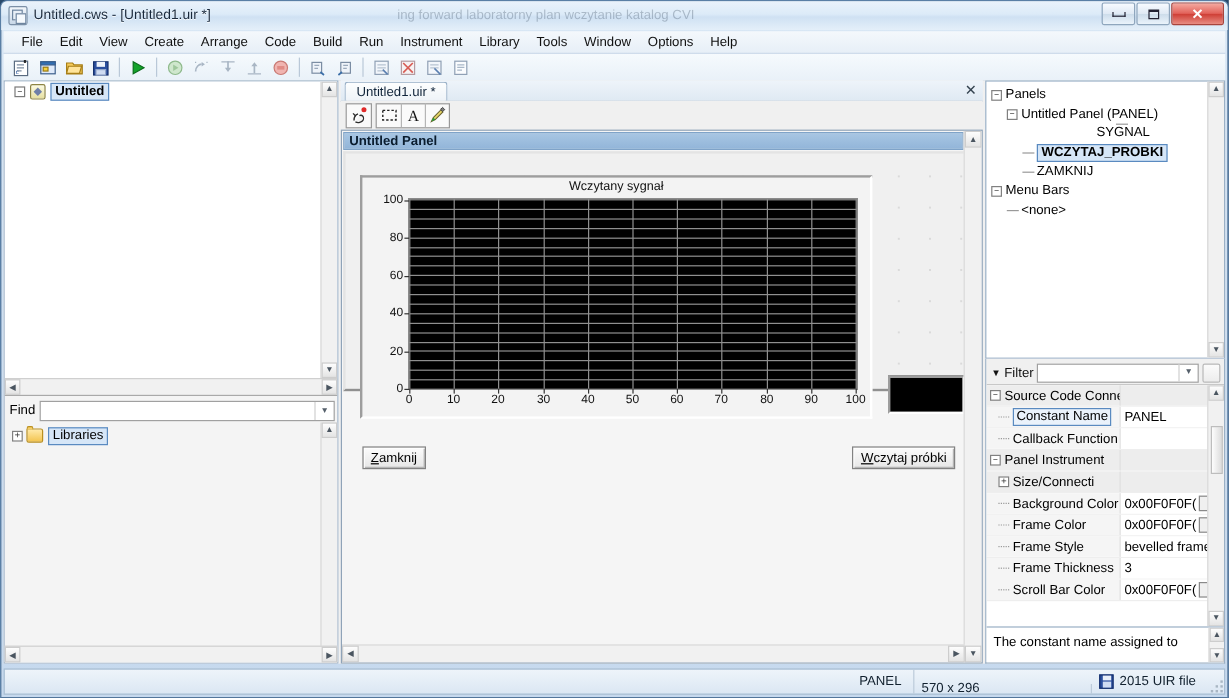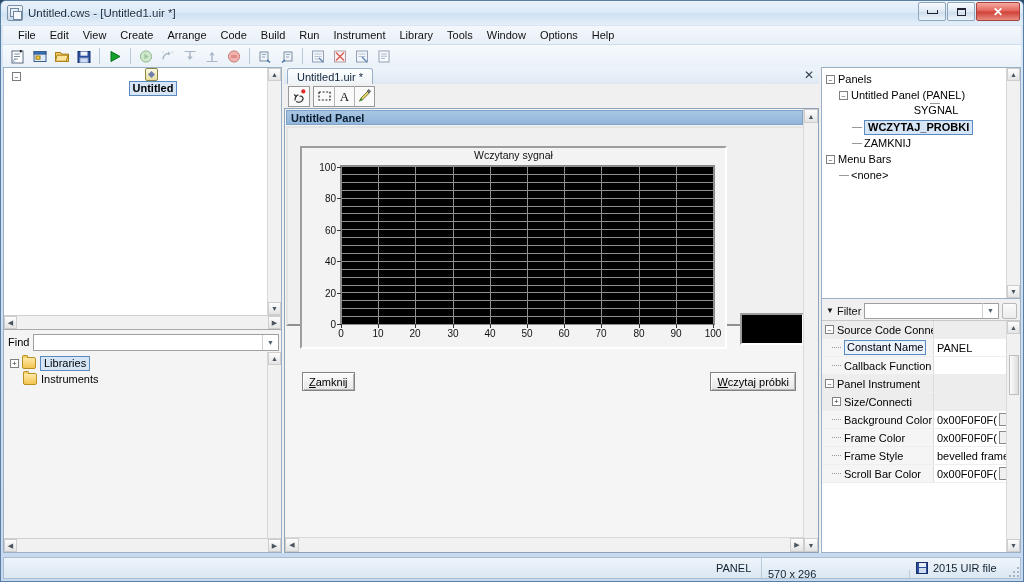--- a/index.html
+++ b/index.html
@@ -387,20 +387,21 @@
     position:absolute;right:2px;bottom:2px;width:14px;height:14px;opacity:.55;
   }
   .resizer i{position:absolute;width:2px;height:2px;background:#7d8d9c;}
 </style>
 </head>
 <body>
 
 <div id="app">
 
   <div class="titlebar">
+    <div class="ghost">ing forward laboratorny plan wczytanie katalog CVI</div>
     <div class="app-ico">
         <i></i>
         <b></b>
       </div>
     <div class="title-text">Untitled.cws - [Untitled1.uir *]</div>
     <div class="wbtns">
       <div class="wbtn">
           <div class="gl">
             <div class="min-g"></div>
           </div>
@@ -546,21 +547,21 @@
         </svg>
     </div>
   </div>
 
   <div class="body">
 
     <div class="leftpane">
       <div class="tree-top">
         <div style="position:relative;height:18px;">
           <div class="tw-exp">–</div>
-          <div class="tree-row" style="padding-left:21px;flex-direction:column;">
+          <div class="tree-row" style="padding-left:21px;">
             <div class="ws-ico"></div>
             <span class="sel-box">Untitled</span>
           </div>
         </div>
         <div class="vscroll">
           <div class="sb-arrow">▲</div>
           <div class="sb-arrow">▼</div>
         </div>
       </div>
       <div class="hscroll">
@@ -574,24 +575,20 @@
           <div class="find-input">
             <span></span>
             <div class="find-drop">▼</div>
           </div>
         </div>
         <div style="position:relative;padding-top:3px;">
           <div class="lib-row" style="padding-left:6px;">
             <div class="rexp">+</div>
             <div class="folder"></div>
             <span class="sel-box" style="font-weight:normal;">Libraries</span>
-          </div>
-          <div class="lib-row" style="padding-left:19px;">
-            <div class="folder"></div>
-            <span>Instruments</span>
           </div>
         </div>
         <div class="vscroll" style="top:22px;">
           <div class="sb-arrow">▲</div>
           <div class="sb-arrow">▼</div>
         </div>
         <div class="hscroll" style="position:absolute;left:0;right:0;bottom:0;">
           <div class="sb-arrow">◀</div>
           <div class="sb-arrow">▶</div>
         </div>
@@ -859,35 +856,51 @@
                   <div style="width: 9px; height: 1px; border-top: 1px dotted rgb(154, 154, 154); margin-right: 3px; flex: 0 0 auto;"></div>
                   <span>Frame Style</span>
                 </div>
                 <div class="gval">
                   <span>bevelled frame</span>
                 </div>
               </div>
               <div class="grow">
                 <div class="gname" style="padding-left: 10px;">
                   <div style="width: 9px; height: 1px; border-top: 1px dotted rgb(154, 154, 154); margin-right: 3px; flex: 0 0 auto;"></div>
+                  <span>Frame Thickness</span>
+                </div>
+                <div class="gval">
+                  <span>3</span>
+                </div>
+              </div>
+              <div class="grow">
+                <div class="gname" style="padding-left: 10px;">
+                  <div style="width: 9px; height: 1px; border-top: 1px dotted rgb(154, 154, 154); margin-right: 3px; flex: 0 0 auto;"></div>
                   <span>Scroll Bar Color</span>
                 </div>
                 <div class="gval">
                   <span>0x00F0F0F(</span>
                   <div class="swatch" style="background: rgb(240, 240, 240);"></div>
                 </div>
               </div>
             </div>
             <div class="grid-vscroll">
               <div class="sb-arrow">▲</div>
               <div class="sb-arrow">▼</div>
             </div>
             <div class="grid-thumb"></div>
           </div>
 
+        <div class="helpbox">
+          <span>The constant name assigned to</span>
+          <div class="grid-vscroll" style="width:12px;">
+            <div class="sb-arrow" style="width:12px;height:12px;">▲</div>
+            <div class="sb-arrow" style="width:12px;height:12px;">▼</div>
+          </div>
+        </div>
       </div>
     </div>
   </div>
 
   <div class="statusbar">
     <div class="st-cell st-grow"></div>
     <div class="st-cell" style="width:52px;">PANEL</div>
     <div class="st-cell" style="width:148px;margin-top:12px;">570 x 296</div>
     <div class="st-cell" style="width:110px;border-right:none;">
       <span class="save-ico"></span>

